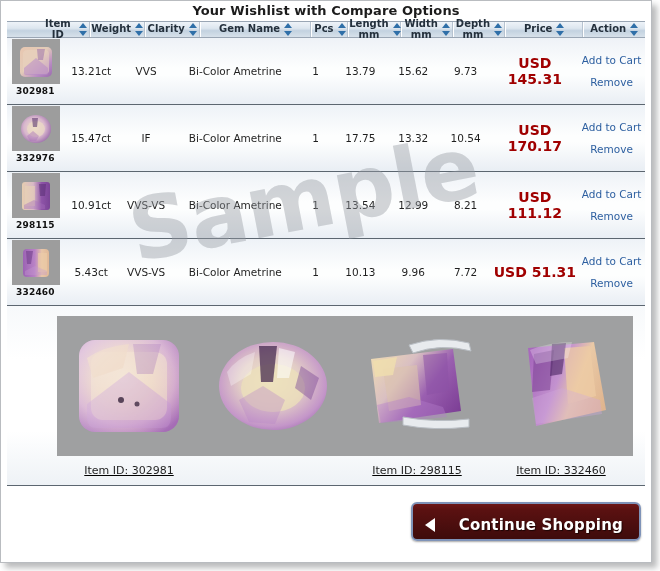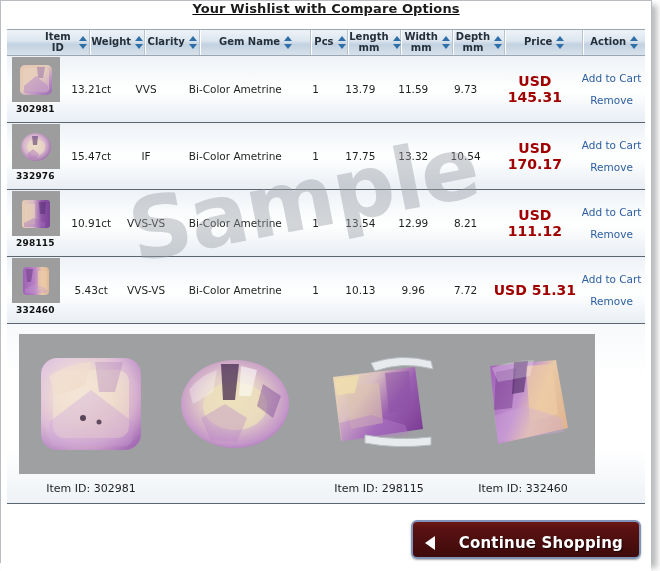--- a/index.html
+++ b/index.html
@@ -18,45 +18,44 @@
     left: 0; top: 0;
     width: 652px;
     height: 563px;
     background: #ffffff;
     border: 1px solid #b9bcc0;
     box-shadow: 5px 5px 6px rgba(90,92,96,0.42);
   }
 
   
   .titlebar {
-    height: 28px;
+    height: 20px;
     background: #ffffff;
     display: flex;
-    align-items: flex-start;
+    align-items: center;
     justify-content: center;
     border-bottom: 1px solid #ffffff;
-    text-decoration: underline;
   }
   .titlebar .title {
     font-size: 13px;
     font-weight: bold;
     color: #1c1c1c;
     letter-spacing: 0.1px;
   }
 
   
   .table-wrap {
     position: relative;
     margin: 0 6px;
     border-top: 1px solid #9aa6b4;
   }
 
   .thead {
     display: flex;
-    height: 26px;
+    height: 16px;
     background: linear-gradient(to bottom, #eef3f8 0%, #dde6ef 42%, #c3d2e0 58%, #d7e1ea 100%);
     border-bottom: 1px solid #9aa6b4;
     padding-left: 32px;
   }
   .th {
     position: relative;
     display: flex;
     align-items: center;
     justify-content: center;
     font-size: 10px;
@@ -186,22 +185,23 @@
 
   
   .gallery-wrap {
     margin: 0 6px;
     background: linear-gradient(to bottom, #f7f9fb 0%, #ffffff 30%, #ffffff 70%, #eef2f6 100%);
     padding: 10px 0 6px 0;
     border-bottom: 1px solid #5c6670;
   }
   .gallery {
     display: flex;
-    justify-content: flex-start;
+    justify-content: flex-end;
     padding: 0 12px;
+    text-decoration: underline;
   }
   .gcard { width: 144px; }
   .gimg {
     width: 144px;
     height: 140px;
     background: #9fa0a1;
     position: relative;
     overflow: hidden;
   }
   .gimg .gem { position: absolute; left: 50%; top: 50%; transform: translate(-50%,-50%); }
@@ -354,21 +354,21 @@
             <path d="M18 3 L26 3 L24 14 L19 14 Z" fill="#8e5fa8" opacity="0.45"></path>
           </svg>
         </div>
         <span class="itemid">302981</span>
       </div>
       <div class="cell c-weight">13.21ct</div>
       <div class="cell c-clar">VVS</div>
       <div class="cell c-gem">Bi-Color Ametrine</div>
       <div class="cell c-pcs">1</div>
       <div class="cell c-len">13.79</div>
-      <div class="cell c-wid">11.59</div>
+      <div class="cell c-wid">15.62</div>
       <div class="cell c-dep">9.73</div>
       <div class="cell c-price">
         <span class="price">USD 145.31</span>
       </div>
       <div class="cell c-act">
         <span class="actlink">Add to Cart</span>
         <span class="actlink">Remove</span>
       </div>
     </div>
 

